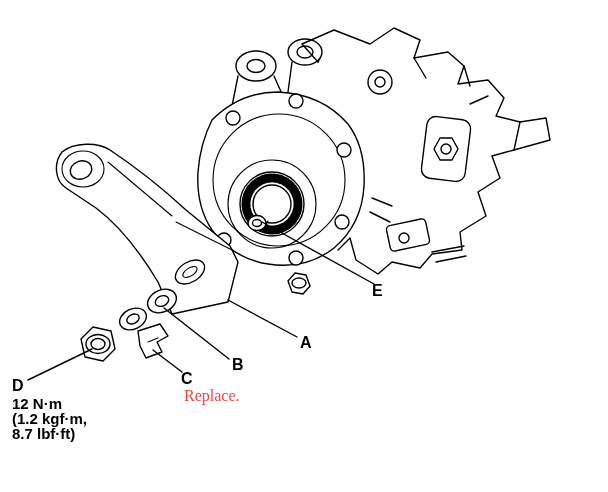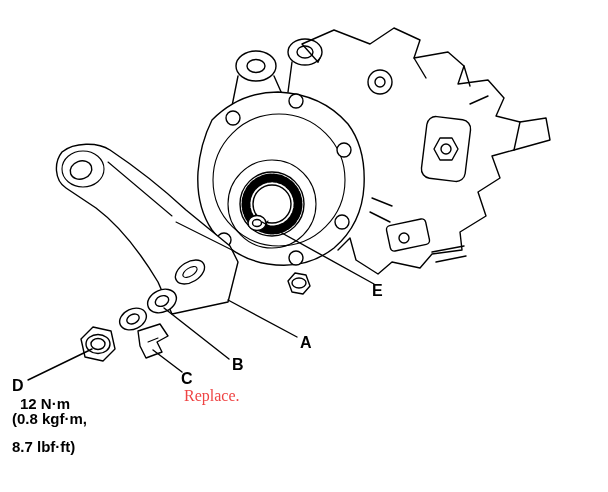--- a/index.html
+++ b/index.html
@@ -133,18 +133,18 @@
 
   <div class="callout" style="left:372px; top:282px;">E</div>
   <div class="callout" style="left:300px; top:334px;">A</div>
   <div class="callout" style="left:232px; top:356px;">B</div>
   <div class="callout" style="left:181px; top:370px;">C</div>
   <div class="callout" style="left:12px;  top:377px;">D</div>
 
   <div class="replace-note" style="left:184px; top:387px;">Replace.</div>
 
   <div>
-    <div class="torque-line" style="left:20px; top:396px;">12 N·m</div>
-    <div class="torque-line" style="left:12px; top:411px;">(0.8 kgf·m,</div>
-    <div class="torque-line" style="left:12px; top:426px;margin-top:13px;">8.7 lbf·ft)</div>
+    <div class="torque-line" style="left:12px; top:396px;">12 N·m</div>
+    <div class="torque-line" style="left:12px; top:411px;">(1.2 kgf·m,</div>
+    <div class="torque-line" style="left:12px; top:426px;">8.7 lbf·ft)</div>
   </div>
 
 </div>
 
 </body></html>

